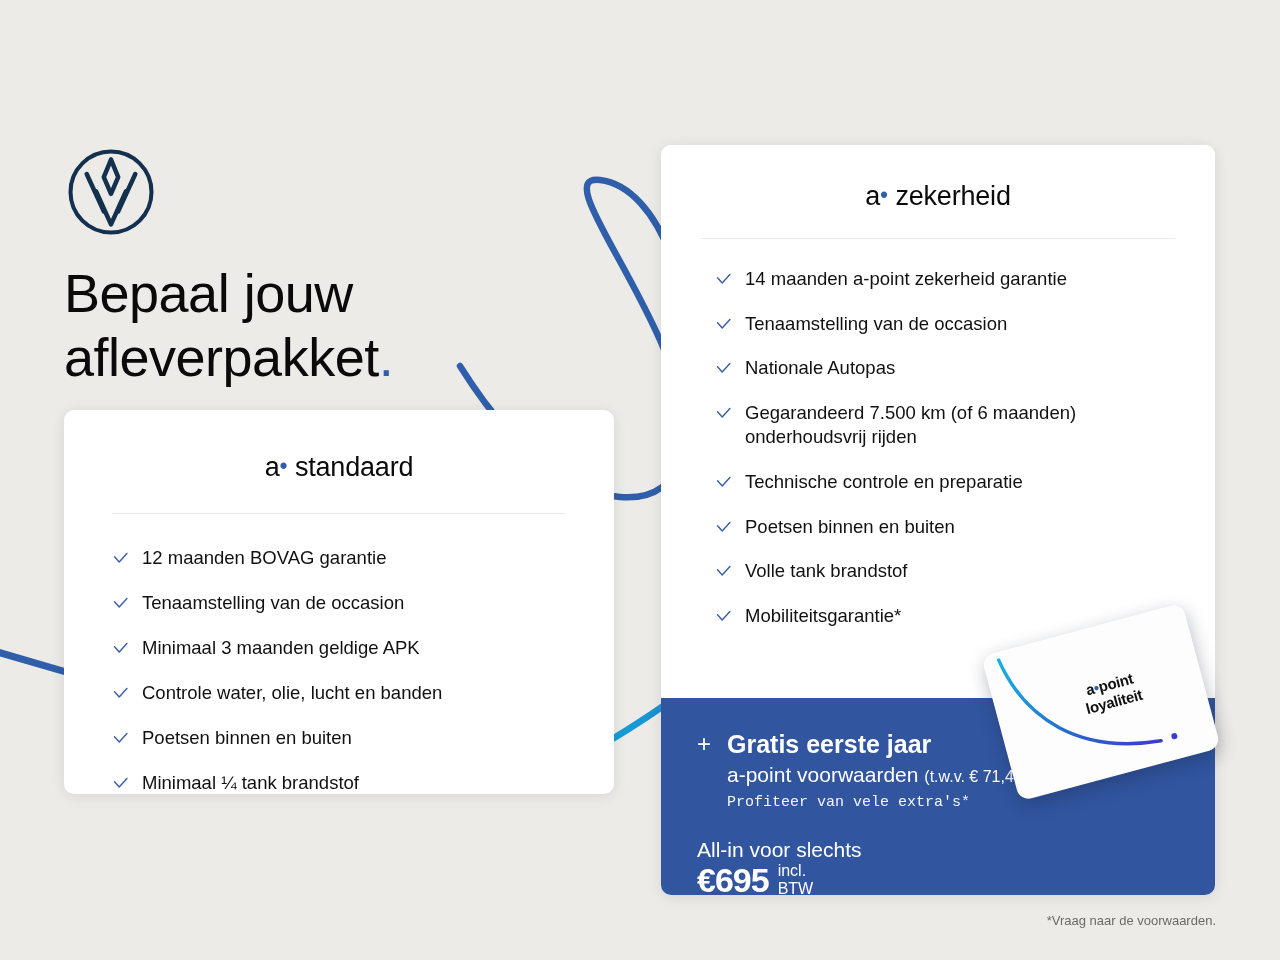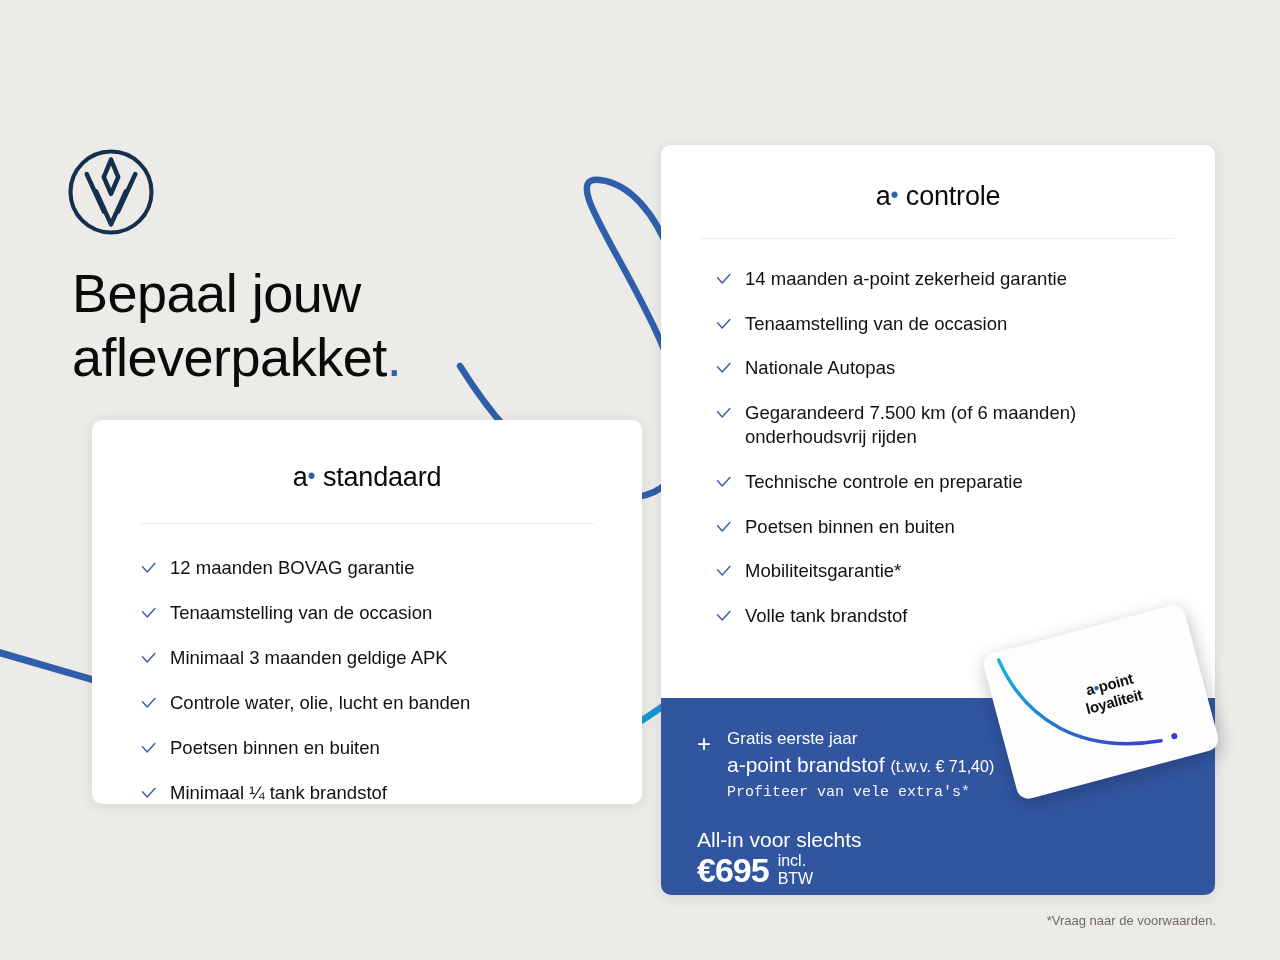--- a/index.html
+++ b/index.html
@@ -12,21 +12,21 @@
     -webkit-font-smoothing:antialiased;
   }
   .stage{position:absolute;inset:0;width:1280px;height:960px;}
 
   
   .decor{position:absolute;left:0;top:0;width:1280px;height:960px;z-index:1;pointer-events:none;}
 
   
   .vw-logo{position:absolute;left:66px;top:147px;width:90px;height:90px;z-index:3;}
   .headline{
-    position:absolute;left:72px;top:262px;z-index:3;
+    position:absolute;left:64px;top:262px;z-index:3;
     font-size:54px;line-height:1.18;font-weight:400;color:#0a0a0a;
     letter-spacing:-0.5px;white-space:nowrap;
   }
   .headline .dot{color:#2f5faa;}
 
   
   .card{
     position:absolute;background:#fff;border-radius:10px;
     box-shadow:0 2px 14px rgba(30,30,40,.10);
     z-index:4;overflow:hidden;
@@ -40,21 +40,21 @@
 
   ul.features{list-style:none;margin:0;padding:0;}
   ul.features li{
     display:flex;align-items:flex-start;gap:13px;
     font-size:18.5px;line-height:1.33;color:#111;font-weight:400;
   }
   .chk{flex:0 0 auto;width:17px;height:17px;margin-top:4px;}
   .chk svg{display:block;}
 
   
-  #card-standaard{left:64px;top:420px;width:550px;height:384px;margin-left:28px;}
+  #card-standaard{left:64px;top:410px;width:550px;height:384px;}
   #card-standaard .inner{padding:42px 48px 0 48px;}
   #card-standaard .divider{margin:30px 0 0 0;}
   #card-standaard ul.features{margin-top:32px;}
   #card-standaard ul.features li{margin-bottom:20.5px;}
   #card-standaard .price-div{margin:12px 0 0 0;}
   .gratis{
     text-align:center;font-size:26px;font-weight:700;color:#000000;
     letter-spacing:.3px;margin-top:30px;
   }
 
@@ -65,21 +65,21 @@
   #card-zekerheid ul.features{margin-top:28px;padding-left:14px;}
   #card-zekerheid ul.features li{margin-bottom:20px;margin-top:12px;}
 
   .zek-footer{
     position:absolute;left:0;right:0;bottom:0;height:197px;
     background:#31559f;color:#fff;padding:30px 36px 0 36px;
     box-sizing:border-box;
   }
   .plus-row{display:flex;align-items:flex-start;gap:16px;}
   .plus-sign{font-size:24px;line-height:1;font-weight:400;margin-top:4px;}
-  .bonus-l1{font-size:17px;line-height:1.33;font-weight:400;}
+  .bonus-l1{font-size:25px;line-height:1.33;font-weight:700;}
   .bonus-l2{font-size:21px;line-height:1.33;font-weight:400;}
   .bonus-l2 .twv{font-size:16px;}
   .bonus-sub{font-size:15px;margin-top:5px;opacity:.95;font-family:Liberation Mono, monospace;}
   .price-row{
     display:flex;align-items:baseline;justify-content:space-between;
     margin-top:27px;
     flex-direction:column;
   }
   .allin{font-size:21px;font-weight:500;}
   .price-wrap{display:flex;align-items:center;gap:9px;margin-right:18px;}
@@ -209,21 +209,21 @@
         </ul>
       <div class="divider price-div"></div>
       <div class="gratis">GRATIS</div>
     </div>
   </div>
 
   <div class="card" id="card-zekerheid">
     <div class="zek-top">
       <div class="card-title">
         <span>a</span><span class="brand-dot">•</span>
-        <span>controle</span>
+        <span>zekerheid</span>
       </div>
       <div class="divider"></div>
       <ul class="features" id="zek-features">
           <li>
             <span class="chk">
               <svg viewBox="0 0 20 20" fill="none">
                 <path d="M3 8 L8.5 14 L17.5 4" stroke="#3a5fa8" stroke-width="1.7" stroke-linecap="round" stroke-linejoin="round"></path>
               </svg>
             </span>
             <span>14 maanden a-point zekerheid garantie</span>
@@ -267,40 +267,40 @@
               </svg>
             </span>
             <span>Poetsen binnen en buiten</span>
           </li>
           <li>
             <span class="chk">
               <svg viewBox="0 0 20 20" fill="none">
                 <path d="M3 8 L8.5 14 L17.5 4" stroke="#3a5fa8" stroke-width="1.7" stroke-linecap="round" stroke-linejoin="round"></path>
               </svg>
             </span>
+            <span>Volle tank brandstof</span>
+          </li>
+          <li>
+            <span class="chk">
+              <svg viewBox="0 0 20 20" fill="none">
+                <path d="M3 8 L8.5 14 L17.5 4" stroke="#3a5fa8" stroke-width="1.7" stroke-linecap="round" stroke-linejoin="round"></path>
+              </svg>
+            </span>
             <span>Mobiliteitsgarantie*</span>
-          </li>
-          <li>
-            <span class="chk">
-              <svg viewBox="0 0 20 20" fill="none">
-                <path d="M3 8 L8.5 14 L17.5 4" stroke="#3a5fa8" stroke-width="1.7" stroke-linecap="round" stroke-linejoin="round"></path>
-              </svg>
-            </span>
-            <span>Volle tank brandstof</span>
           </li>
         </ul>
     </div>
 
     <div class="zek-footer">
       <div class="plus-row">
         <div class="plus-sign">+</div>
         <div>
           <div class="bonus-l1">Gratis eerste jaar</div>
           <div class="bonus-l2">
-            <span>a-point brandstof</span>
+            <span>a-point voorwaarden</span>
             <span class="twv">(t.w.v. € 71,40)</span>
           </div>
           <div class="bonus-sub">Profiteer van vele extra's*</div>
         </div>
       </div>
 
       <div class="price-row">
         <div class="allin">All-in voor slechts</div>
         <div class="price-wrap">
           <div class="price">€695</div>

